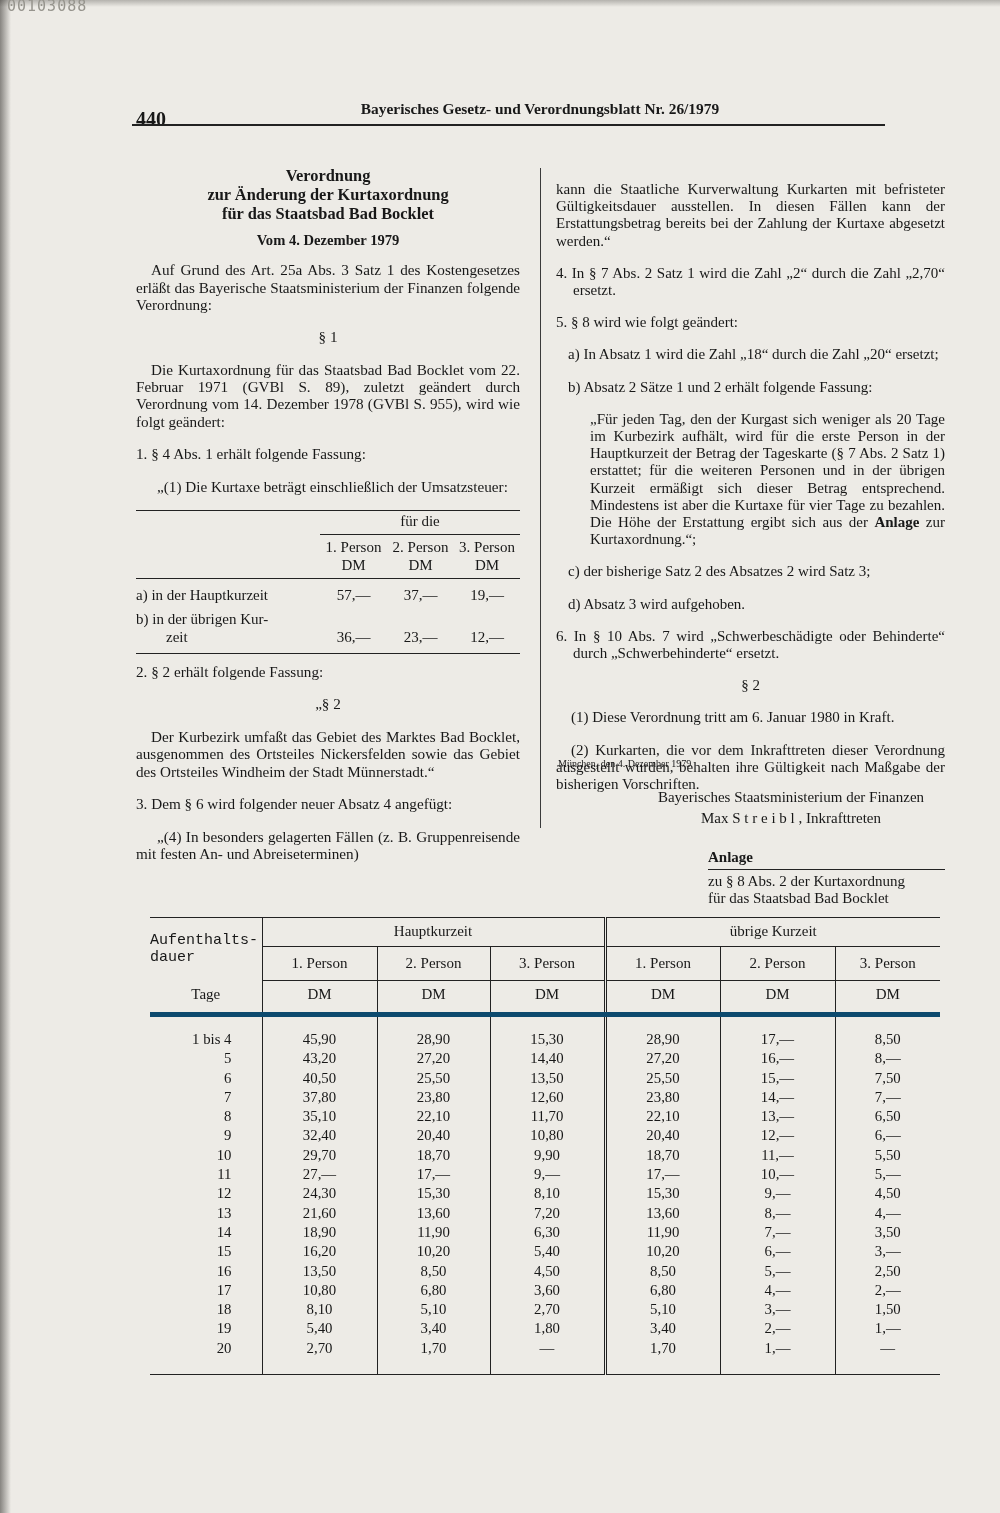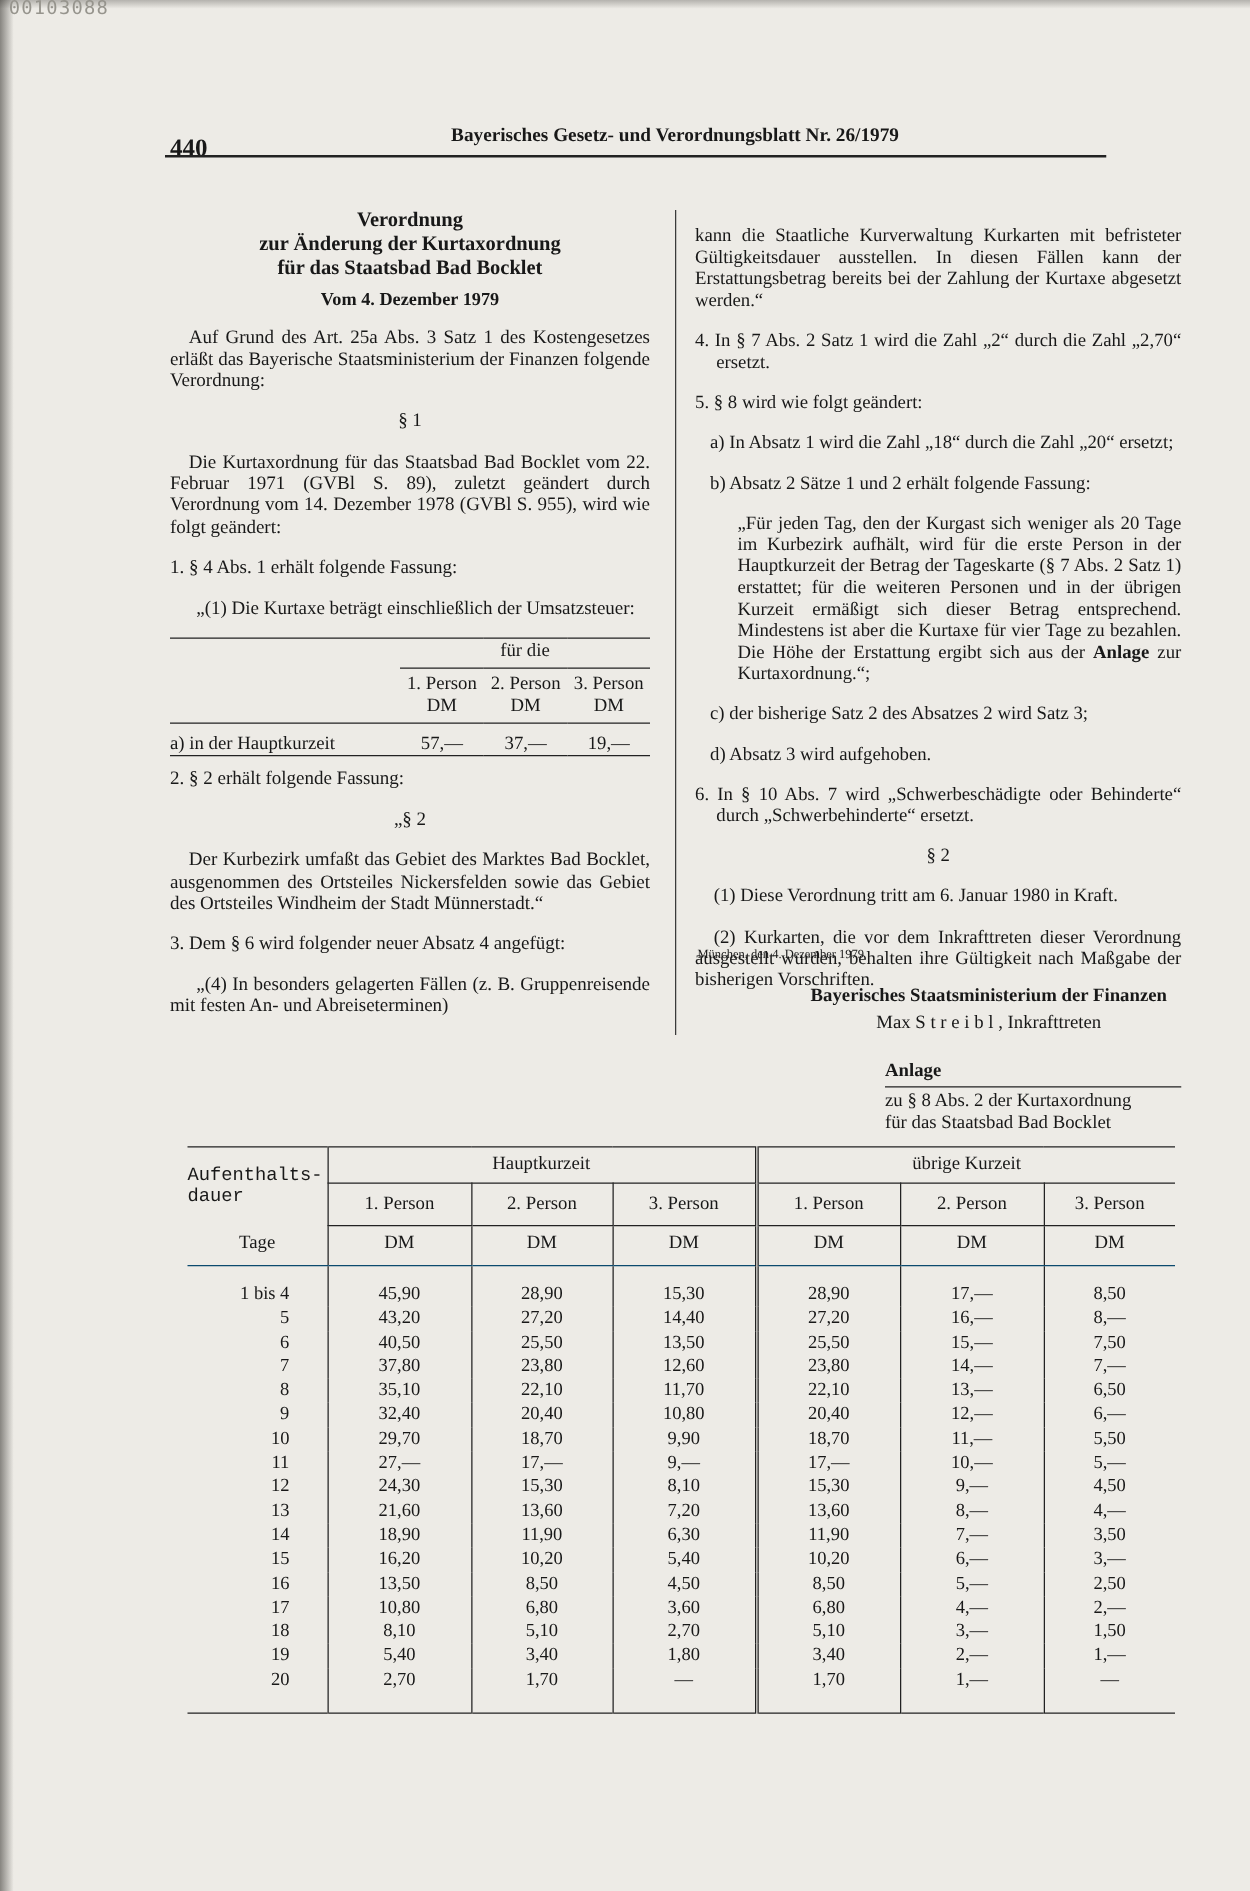--- a/index.html
+++ b/index.html
@@ -58,38 +58,38 @@
   .rate-table tr.dm-row td { text-align:center; padding:1px 0 4px; border-bottom:0; }
   .rate-table tr.dm-row td, .rate-table tr.dm-row td.lblcell { border-bottom:1px solid #222; }
   .rate-table tr.row-a td { padding-top:8px; }
   .rate-table tr.row-b td { padding-top:7px; padding-bottom:7px; }
   .rate-table td.val { text-align:center; }
   .rate-table tr.row-b td.val { vertical-align:bottom; }
 
   
   .place-date { position:absolute; left:558px; top:758px; font-size:10px; }
   .signature  { position:absolute; left:636px; top:789px; width:310px; text-align:center; font-size:15px; }
-  .signature .org { font-weight:bold; }
+  .signature .org { font-weight:normal; }
   .signature .name { margin-top:4px; }
   .annex-head { position:absolute; left:708px; top:849px; width:237px; font-size:15px; line-height:17.2px; }
   .annex-head .lbl { font-weight:bold; }
   .annex-head .rule { border-top:1px solid #222; margin-top:3px; }
   .annex-head .ref { margin-top:3px; }
 
   
   .annex-table { position:absolute; left:150px; top:917px; width:790px;
     border-collapse:collapse; font-size:15px;
     border-top:1.5px solid #222; border-bottom:1.5px solid #222; }
   .annex-table th { font-weight:normal; padding:0; }
   .annex-table th.c0 { text-align:left; vertical-align:middle;font-family:Liberation Mono, monospace; }
   .annex-table th.group { border-bottom:1px solid #222; padding:5px 0 6px; }
   .annex-table .bl  { border-left:1px solid #222; }
   .annex-table .bld { border-left:3px double #222; }
   .annex-table th.person { border-bottom:1px solid #222; padding:8px 0 8px; }
-  .annex-table tr.unit-row th { border-bottom:1px solid #0c4a6e; padding:5px 0 9px; }
+  .annex-table tr.unit-row th { border-bottom:5px solid #0c4a6e; padding:5px 0 9px; }
   .annex-table tbody td { line-height:19.3px; padding:0; font-size:14.8px; }
   .annex-table tbody td.days { text-align:right; padding-right:30px; }
   .annex-table tbody td.val { text-align:center; }
   .annex-table tbody tr:first-child td { padding-top:13px; }
   .annex-table tbody tr:last-child td { padding-bottom:16px; }
 </style>
 </head>
 <body>
 
 <div class="page">
@@ -136,20 +136,27 @@
           <td class="lblcell"></td>
           <td>DM</td>
           <td>DM</td>
           <td>DM</td>
         </tr>
         <tr class="row-a">
           <td>a) in der Hauptkurzeit</td>
           <td class="val">57,—</td>
           <td class="val">37,—</td>
           <td class="val">19,—</td>
+        </tr>
+        <tr class="row-b">
+          <td class="prew">b) in der übrigen Kur-
+        zeit</td>
+          <td class="val">36,—</td>
+          <td class="val">23,—</td>
+          <td class="val">12,—</td>
         </tr>
       </tbody>
     </table>
 
     <p class="item mt9">2. § 2 erhält folgende Fassung:</p>
     <p class="sec-head mt10">„§ 2</p>
     <p class="p ind mt8">Der Kurbezirk umfaßt das Gebiet des Marktes Bad Bocklet, ausgenommen des Ortsteiles Nickersfelden sowie das Gebiet des Ortsteiles Windheim der Stadt Münnerstadt.“</p>
     <p class="item mt8">3. Dem § 6 wird folgender neuer Absatz 4 angefügt:</p>
     <p class="p ind20 mt7">„(4) In besonders gelagerten Fällen (z. B. Gruppenreisende mit festen An- und Abreiseterminen)</p>
   </div>

